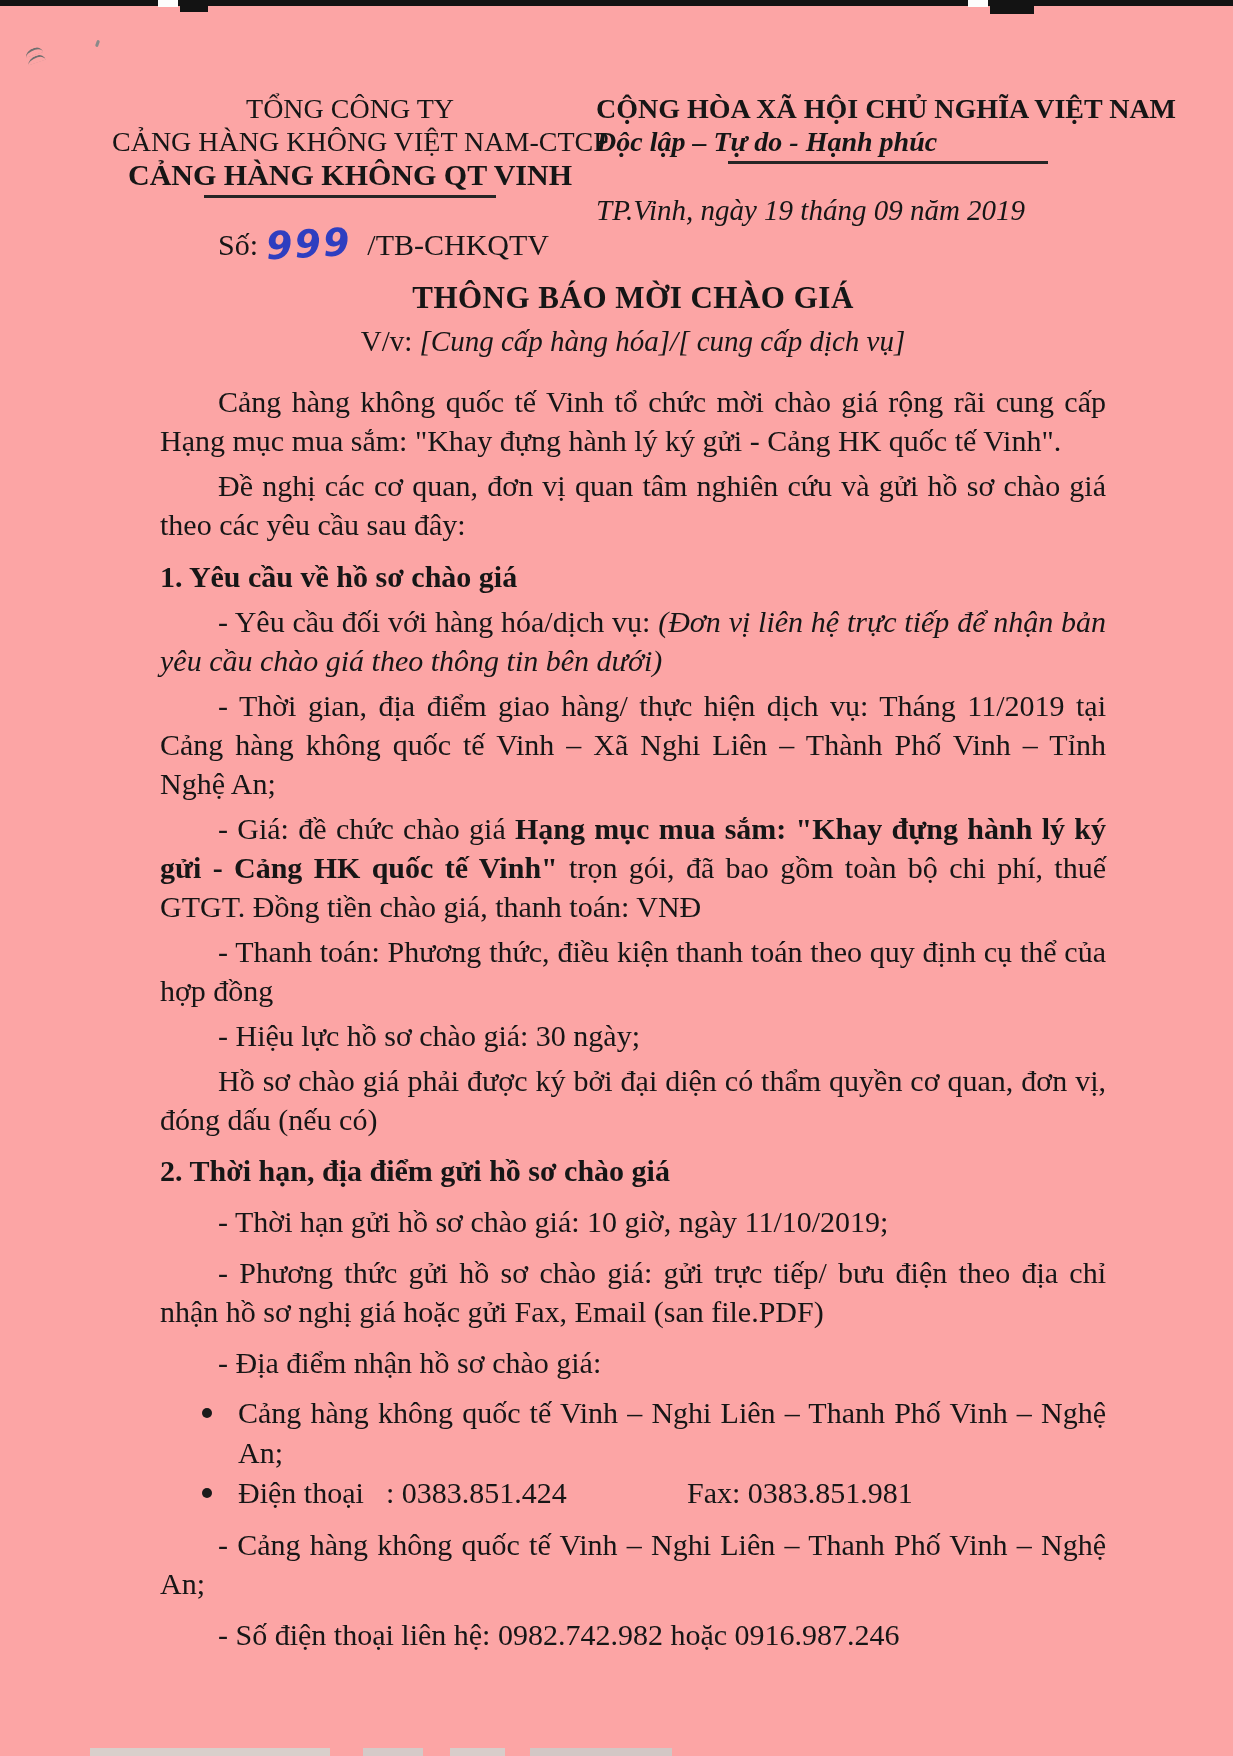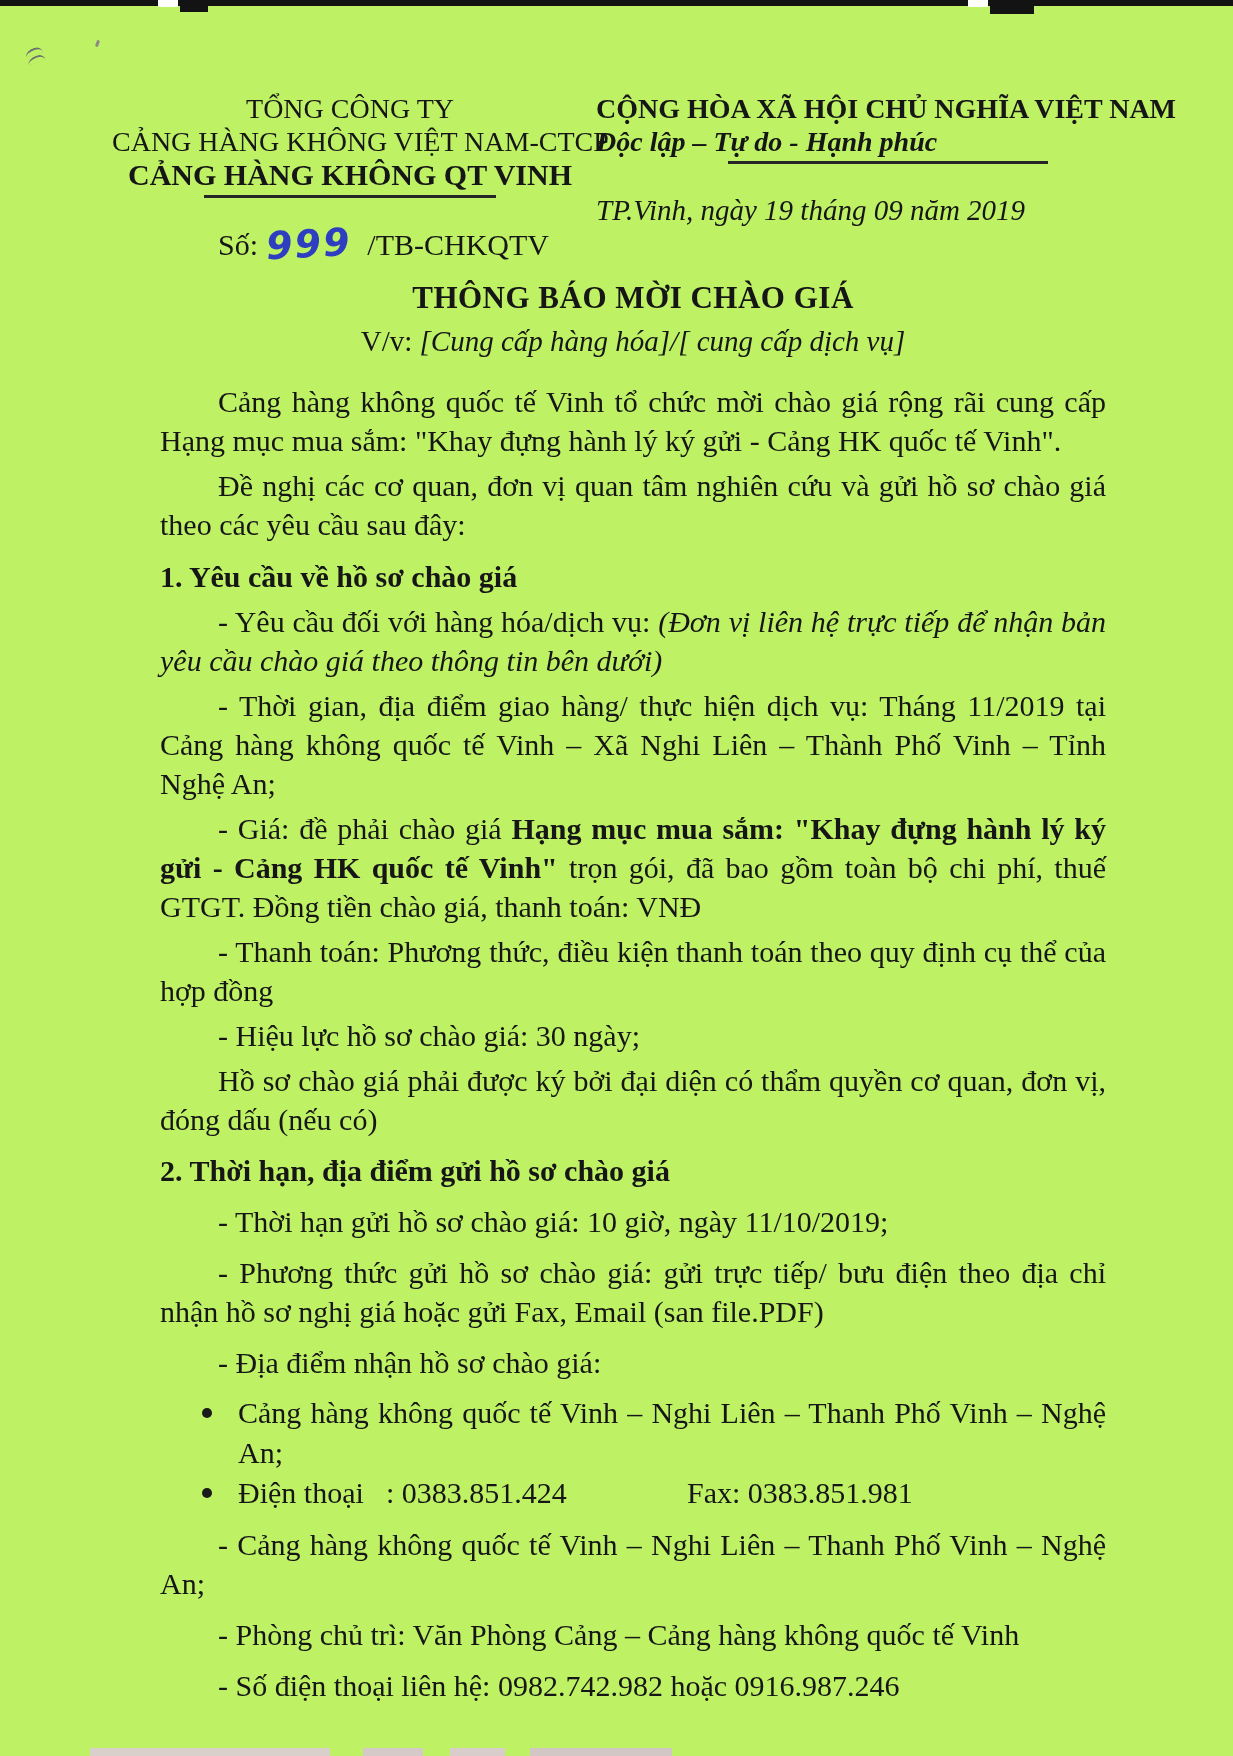--- a/index.html
+++ b/index.html
@@ -1,18 +1,18 @@
 <!DOCTYPE html>
 <html><head>
 <meta charset="utf-8">
 <style>
   html,body { margin:0; padding:0; background:#ffffff; }
   .page {
     position:relative; width:1233px; height:1756px; overflow:hidden;
-    background:#bef264; color:#161616;
+    background:#fca5a5; color:#161616;
     font-family:"Liberation Serif","DejaVu Serif",serif;
   }
   
   .top-bar { position:absolute; top:0; left:0; width:1233px; height:6px; background:#131313; }
   .top-gap { position:absolute; top:0; height:7px; background:#fdfdfc; }
   .g1 { left:158px; width:20px; }
   .g2 { left:968px; width:20px; }
   .top-block { position:absolute; top:0; background:#131313; }
   .b1 { left:180px; width:28px; height:12px; }
   .b2 { left:990px; width:44px; height:14px; }
@@ -110,33 +110,32 @@
     </div>
   </div>
 
   <div class="body">
     <p class="indent">Cảng hàng không quốc tế Vinh tổ chức mời chào giá rộng rãi cung cấp Hạng mục mua sắm: "Khay đựng hành lý ký gửi - Cảng HK quốc tế Vinh".</p>
     <p class="indent">Đề nghị các cơ quan, đơn vị quan tâm nghiên cứu và gửi hồ sơ chào giá theo các yêu cầu sau đây:</p>
 
     <p class="heading">1. Yêu cầu về hồ sơ chào giá</p>
     <p class="indent"><span>- Yêu cầu đối với hàng hóa/dịch vụ: </span><span class="it">(Đơn vị liên hệ trực tiếp để nhận bản yêu cầu chào giá theo thông tin bên dưới)</span></p>
     <p class="indent">- Thời gian, địa điểm giao hàng/ thực hiện dịch vụ: Tháng 11/2019 tại Cảng hàng không quốc tế Vinh – Xã Nghi Liên – Thành Phố Vinh – Tỉnh Nghệ An;</p>
-    <p class="indent"><span>- Giá: đề phải chào giá </span><span class="b">Hạng mục mua sắm: "Khay đựng hành lý ký gửi - Cảng HK quốc tế Vinh"</span><span> trọn gói, đã bao gồm toàn bộ chi phí, thuế GTGT. Đồng tiền chào giá, thanh toán: VNĐ</span></p>
+    <p class="indent"><span>- Giá: đề chức chào giá </span><span class="b">Hạng mục mua sắm: "Khay đựng hành lý ký gửi - Cảng HK quốc tế Vinh"</span><span> trọn gói, đã bao gồm toàn bộ chi phí, thuế GTGT. Đồng tiền chào giá, thanh toán: VNĐ</span></p>
     <p class="indent">- Thanh toán: Phương thức, điều kiện thanh toán theo quy định cụ thể của hợp đồng</p>
     <p class="indent">- Hiệu lực hồ sơ chào giá: 30 ngày;</p>
     <p class="indent">Hồ sơ chào giá phải được ký bởi đại diện có thẩm quyền cơ quan, đơn vị, đóng dấu (nếu có)</p>
 
     <p class="heading sp">2. Thời hạn, địa điểm gửi hồ sơ chào giá</p>
     <p class="indent sp">- Thời hạn gửi hồ sơ chào giá: 10 giờ, ngày 11/10/2019;</p>
     <p class="indent sp">- Phương thức gửi hồ sơ chào giá: gửi trực tiếp/ bưu điện theo địa chỉ nhận hồ sơ nghị giá hoặc gửi Fax, Email (san file.PDF)</p>
     <p class="indent sp">- Địa điểm nhận hồ sơ chào giá:</p>
     <ul class="bullets">
       <li>Cảng hàng không quốc tế Vinh – Nghi Liên – Thanh Phố Vinh – Nghệ An;</li>
       <li><span class="tel-label">Điện thoại</span><span class="tel-num">: 0383.851.424</span><span>Fax: 0383.851.981</span></li>
     </ul>
 
     <p class="indent sp">- Cảng hàng không quốc tế Vinh – Nghi Liên – Thanh Phố Vinh – Nghệ An;</p>
-    <p class="indent sp">- Phòng chủ trì: Văn Phòng Cảng – Cảng hàng không quốc tế Vinh</p>
     <p class="indent sp">- Số điện thoại liên hệ: 0982.742.982 hoặc 0916.987.246</p>
 
   </div>
 
 </div>
 
 </body></html>

